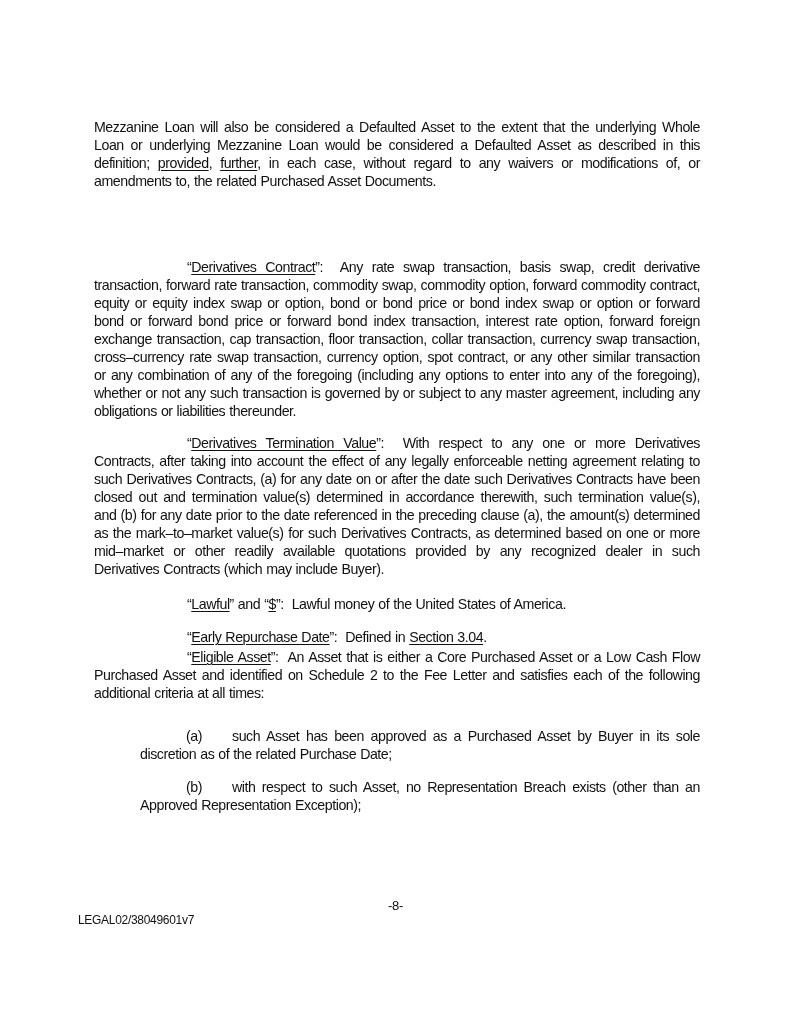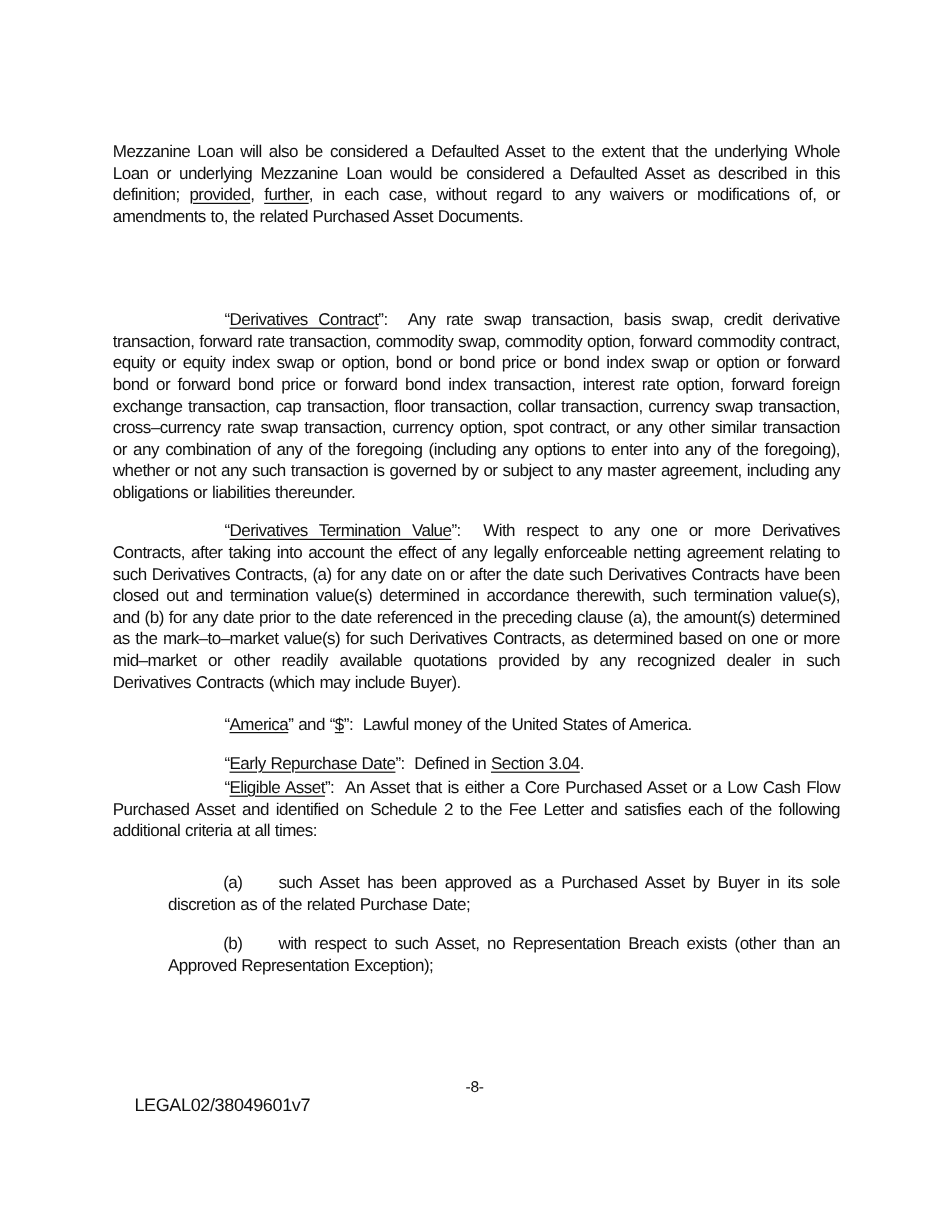--- a/index.html
+++ b/index.html
@@ -22,38 +22,38 @@
   .para.indent { text-indent: 93px; }
   .para.sub { left: 140px; width: 560px; text-indent: 46px; }
   .u { text-decoration: underline; text-underline-offset: 2px; text-decoration-thickness: 1px; }
   .label { display: inline-block; width: 46px; text-indent: 0; }
   .pageno {
     position: absolute; left: 0; width: 791px; top: 898px;
     text-align: center; font-size: 13px; letter-spacing: -0.3px;
     font-family: "Liberation Sans", sans-serif;
   }
   .docid {
-    position: absolute; left: 112px; top: 913px;
-    font-size: 15px; letter-spacing: -0.3px;
+    position: absolute; left: 78px; top: 913px;
+    font-size: 12px; letter-spacing: -0.3px;
     font-family: "Liberation Sans", sans-serif;
   }
 </style>
 </head>
 <body>
 
 <div class="page">
 
   <p class="para" style="top:118px; margin:0;"><span>Mezzanine Loan will also be considered a Defaulted Asset to the extent that the underlying Whole Loan or underlying Mezzanine Loan would be considered a Defaulted Asset as described in this definition; </span><span class="u">provided</span><span>, </span><span class="u">further</span><span>, in each case, without regard to any waivers or modifications of, or amendments to, the related Purchased Asset Documents.</span></p>
 
 
   <p class="para indent" style="top:258px; margin:0;"><span>“</span><span class="u">Derivatives Contract</span><span style="white-space:pre">”:  </span><span>Any rate swap transaction, basis swap, credit derivative transaction, forward rate transaction, commodity swap, commodity option, forward commodity contract, equity or equity index swap or option, bond or bond price or bond index swap or option or forward bond or forward bond price or forward bond index transaction, interest rate option, forward foreign exchange transaction, cap transaction, floor transaction, collar transaction, currency swap transaction, cross–currency rate swap transaction, currency option, spot contract, or any other similar transaction or any combination of any of the foregoing (including any options to enter into any of the foregoing), whether or not any such transaction is governed by or subject to any master agreement, including any obligations or liabilities thereunder.</span></p>
 
   <p class="para indent" style="top:434px; margin:0;"><span>“</span><span class="u">Derivatives Termination Value</span><span style="white-space:pre">”:  </span><span>With respect to any one or more Derivatives Contracts, after taking into account the effect of any legally enforceable netting agreement relating to such Derivatives Contracts, (a) for any date on or after the date such Derivatives Contracts have been closed out and termination value(s) determined in accordance therewith, such termination value(s), and (b) for any date prior to the date referenced in the preceding clause (a), the amount(s) determined as the mark–to–market value(s) for such Derivatives Contracts, as determined based on one or more mid–market or other readily available quotations provided by any recognized dealer in such Derivatives Contracts (which may include Buyer).</span></p>
 
-  <p class="para indent" style="top:595px; margin:0;"><span>“</span><span class="u">America</span><span>” and “</span><span class="u">$</span><span style="white-space:pre">”:  </span><span>Lawful money of the United States of America.</span></p>
+  <p class="para indent" style="top:595px; margin:0;"><span>“</span><span class="u">Lawful</span><span>” and “</span><span class="u">$</span><span style="white-space:pre">”:  </span><span>Lawful money of the United States of America.</span></p>
 
   <p class="para indent" style="top:628px; margin:0;"><span>“</span><span class="u">Early Repurchase Date</span><span style="white-space:pre">”:  </span><span>Defined in </span><span class="u">Section 3.04</span><span>.</span></p>
 
   <p class="para indent" style="top:648px; margin:0;"><span>“</span><span class="u">Eligible Asset</span><span style="white-space:pre">”:  </span><span>An Asset that is either a Core Purchased Asset or a Low Cash Flow Purchased Asset and identified on Schedule 2 to the Fee Letter and satisfies each of the following additional criteria at all times:</span></p>
 
   <p class="para sub" style="top:727px; margin:0;"><span class="label">(a)</span><span>such Asset has been approved as a Purchased Asset by Buyer in its sole discretion as of the related Purchase Date;</span></p>
 
   <p class="para sub" style="top:778px; margin:0;"><span class="label">(b)</span><span>with respect to such Asset, no Representation Breach exists (other than an Approved Representation Exception);</span></p>
 
 

